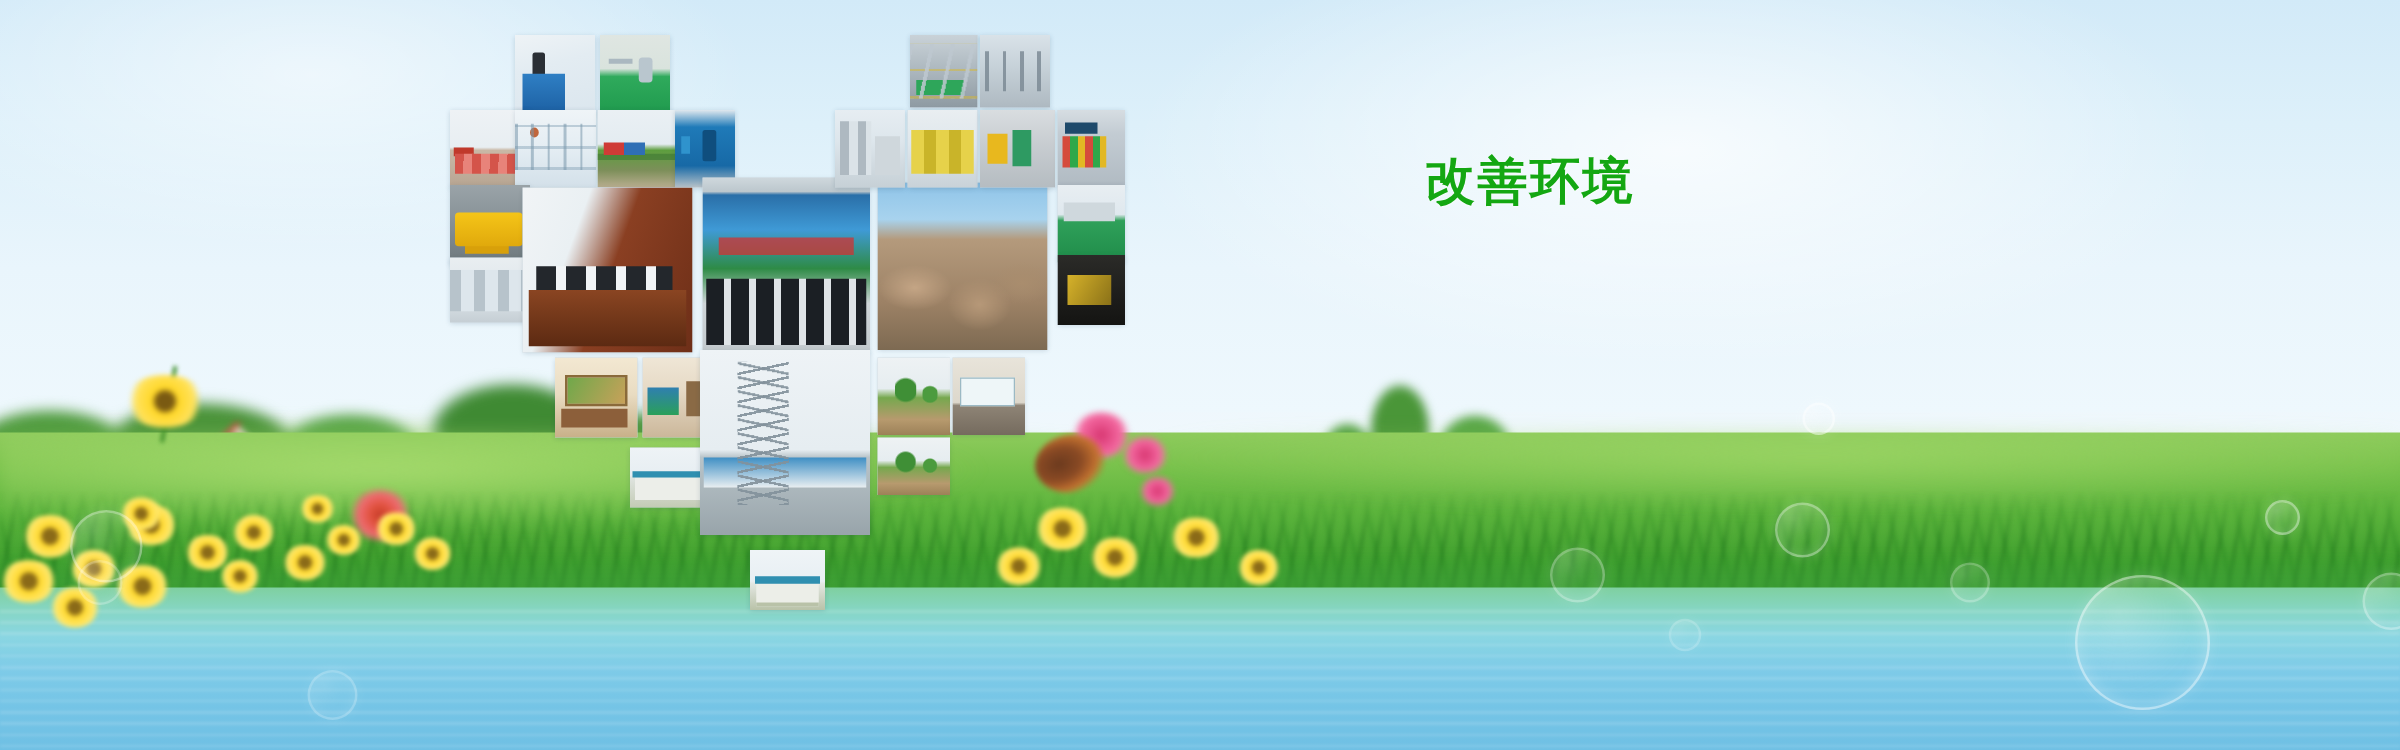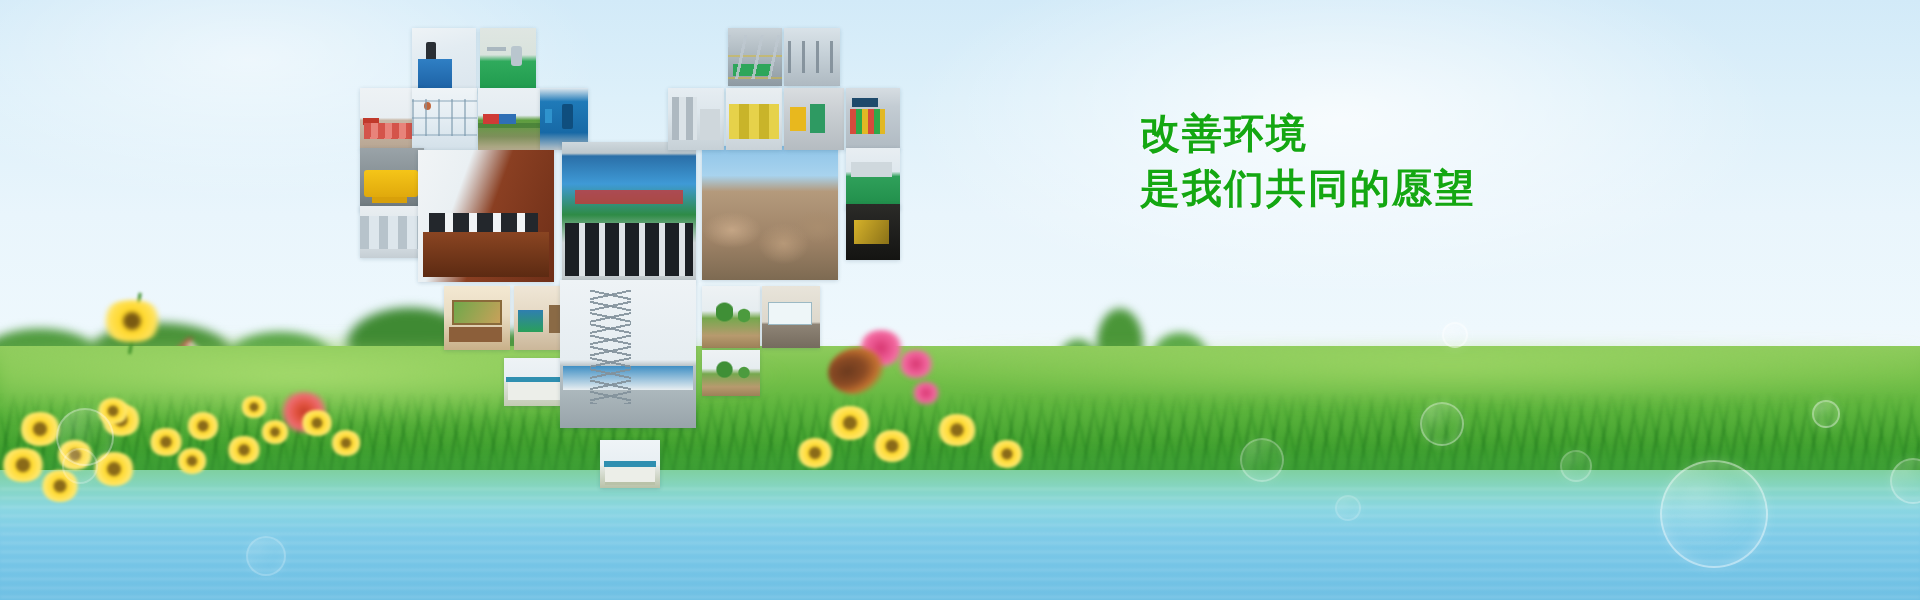--- a/index.html
+++ b/index.html
@@ -309,20 +309,21 @@
   }
   .slogan-line {
     font-family:"DejaVu Sans","Liberation Sans",sans-serif;
     font-weight:700;
     font-size:40px;
     line-height:55px;
     letter-spacing:2px;
     color:#14a712;
     text-shadow:0 0 1px rgba(255,255,255,.9), 0 1px 2px rgba(255,255,255,.7);
     white-space:nowrap;
+    margin-top:12px;
   }
   .slogan-line.l2 { padding-left:0px; }
   .slogan-line.l3 { padding-left:0px; }
 </style>
 </head>
 <body>
 
 <div id="stage">
 
   <div class="sky"></div>
@@ -472,16 +473,15 @@
       <div class="photo" style="left: 702px; top: 350px; width: 58px; height: 46px;">
         <div class="px p-garden"></div>
       </div>
       <div class="photo" style="left: 600px; top: 440px; width: 60px; height: 48px;">
         <div class="px p-factory"></div>
       </div>
     </div>
 
   <div id="slogan">
     <div class="slogan-line l1">改善环境</div>
-    <div class="slogan-line l3">是我们共同的愿望</div>
   </div>
 
 </div>
 
 </body></html>

